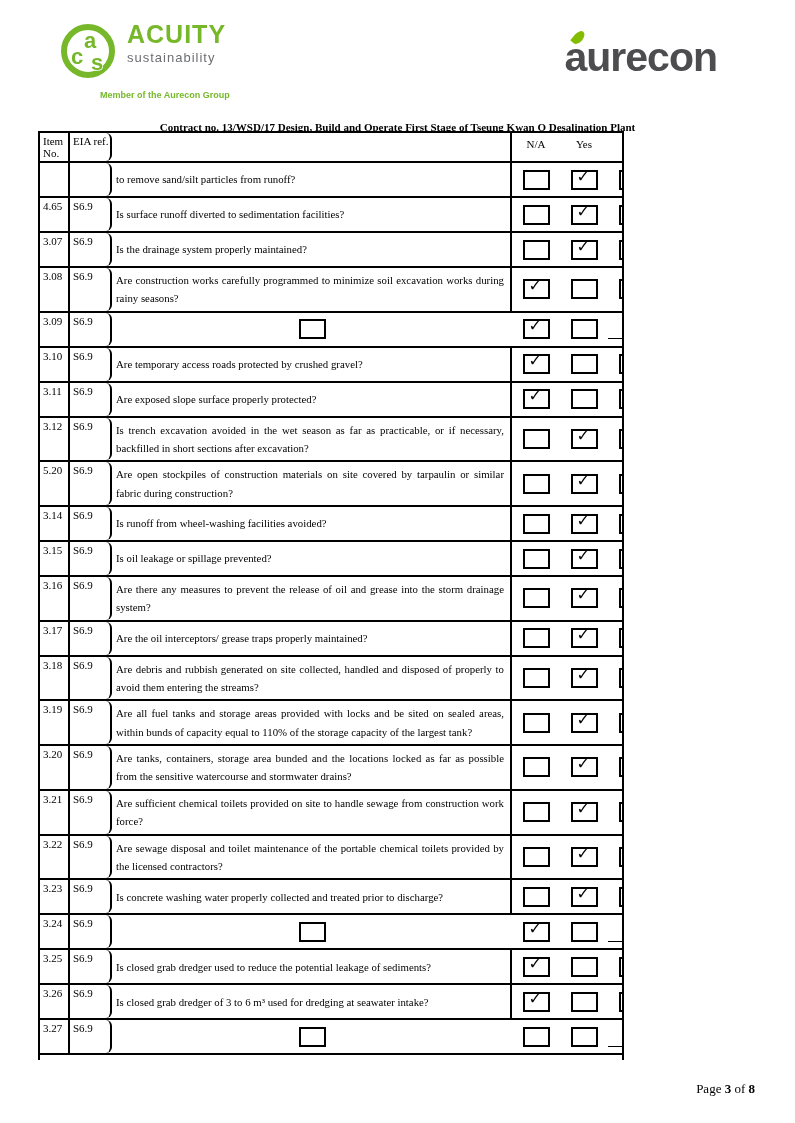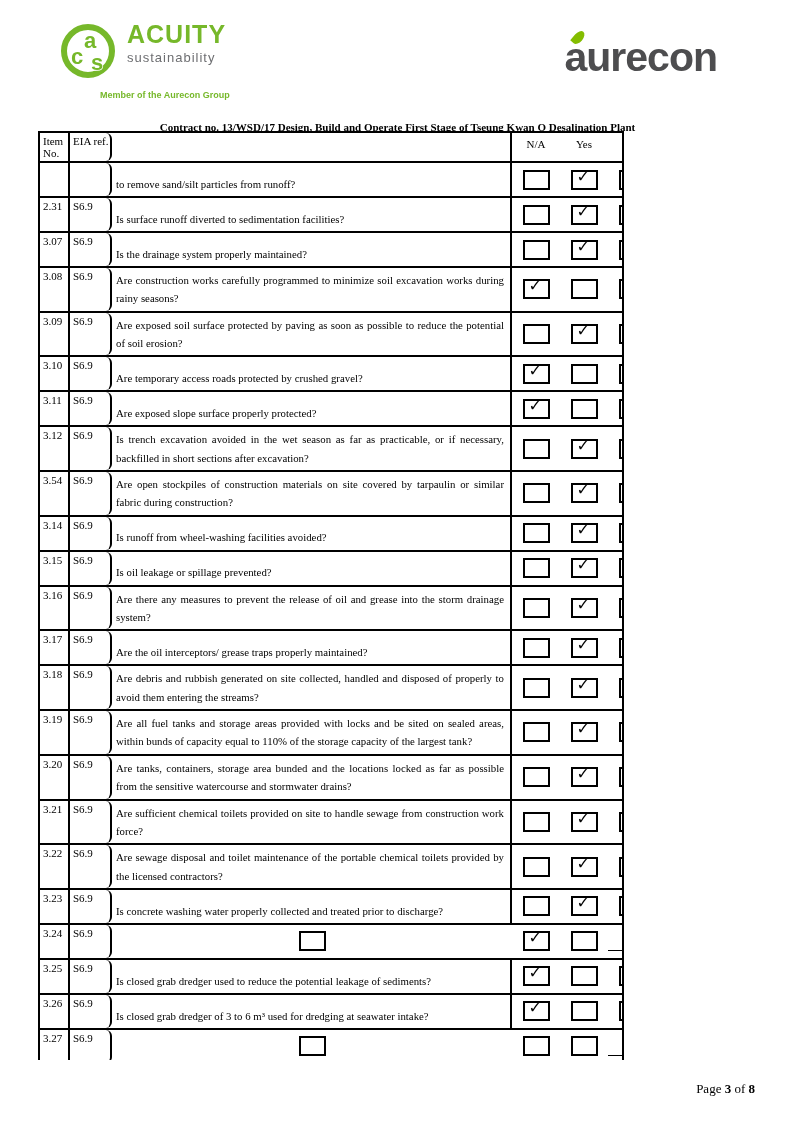--- a/index.html
+++ b/index.html
@@ -34,21 +34,21 @@
     display:grid;
     grid-template-columns: 30px 42px 400px 48px 48px 48px 1fr;
     border-bottom:2px solid #000;
     min-height:35px;
   }
   .row.head { min-height:30px; }
   .cell { position:relative; }
   .cell.item, .cell.ref, .cell.question { border-right:2px solid #000; }
   .cell.item { font-size:11px; padding:2px 1px 0 3px; }
   .cell.ref  { font-size:11px; padding:2px 1px 0 3px;border-radius:6px; }
-  .cell.question { display:flex; align-items:flex-end; padding:3px 6px 3px 4px; }
+  .cell.question { display:flex; align-items:center; padding:3px 6px 3px 4px; }
   .cell.question .qtext { width:100%; font-size:10.8px; line-height:1.7; text-align:justify; }
   .nowrap .qtext { white-space:nowrap; overflow:hidden; text-align:left; }
   .cell.chead { display:flex; justify-content:center; align-items:flex-start; padding-top:5px; font-size:11px; }
   .hitem span { display:block; font-size:11px; }
   .cell.check { display:flex; align-items:center; justify-content:center; }
   .box { width:27px; height:20px; border:2px solid #000; position:relative; background:#fff; }
   .tick { position:absolute; left:4px; top:-5px; font-size:16px; font-family:"DejaVu Sans", sans-serif; font-weight:bold; }
   .cell.remarks { display:flex; align-items:center; justify-content:center; }
   .rline { width:62px; height:20px; border-bottom:1.8px solid #000; }
   .rdot { display:none; position:absolute; top:2px; right:30px; font-size:12px; font-weight:bold; }
@@ -117,21 +117,21 @@
         <span class="box">
               <span class="tick"></span>
             </span>
       </div>
       <div class="cell remarks">
 
         <span class="rline"></span>
       </div>
     </div>
         <div class="row">
-      <div class="cell item">2.31</div>
+      <div class="cell item">4.65</div>
       <div class="cell ref">S6.9</div>
       <div class="cell question">
         <span class="qtext">Is surface runoff diverted to sedimentation facilities?</span>
       </div>
       <div class="cell check na">
         <span class="box">
               <span class="tick"></span>
             </span>
       </div>
       <div class="cell check yes">
@@ -197,23 +197,20 @@
             </span>
       </div>
       <div class="cell remarks">
 
         <span class="rline"></span>
       </div>
     </div>
         <div class="row">
       <div class="cell item">3.09</div>
       <div class="cell ref">S6.9</div>
-      <div class="cell question">
-        <span class="qtext">Are exposed soil surface protected by paving as soon as possible to reduce the potential of soil erosion?</span>
-      </div>
       <div class="cell check na">
         <span class="box">
               <span class="tick"></span>
             </span>
       </div>
       <div class="cell check yes">
         <span class="box">
               <span class="tick">✓</span>
             </span>
       </div>
@@ -299,21 +296,21 @@
         <span class="box">
               <span class="tick"></span>
             </span>
       </div>
       <div class="cell remarks">
 
         <span class="rline"></span>
       </div>
     </div>
         <div class="row">
-      <div class="cell item">3.54</div>
+      <div class="cell item">5.20</div>
       <div class="cell ref">S6.9</div>
       <div class="cell question">
         <span class="qtext">Are open stockpiles of construction materials on site covered by tarpaulin or similar fabric during construction?</span>
       </div>
       <div class="cell check na">
         <span class="box">
               <span class="tick"></span>
             </span>
       </div>
       <div class="cell check yes">

